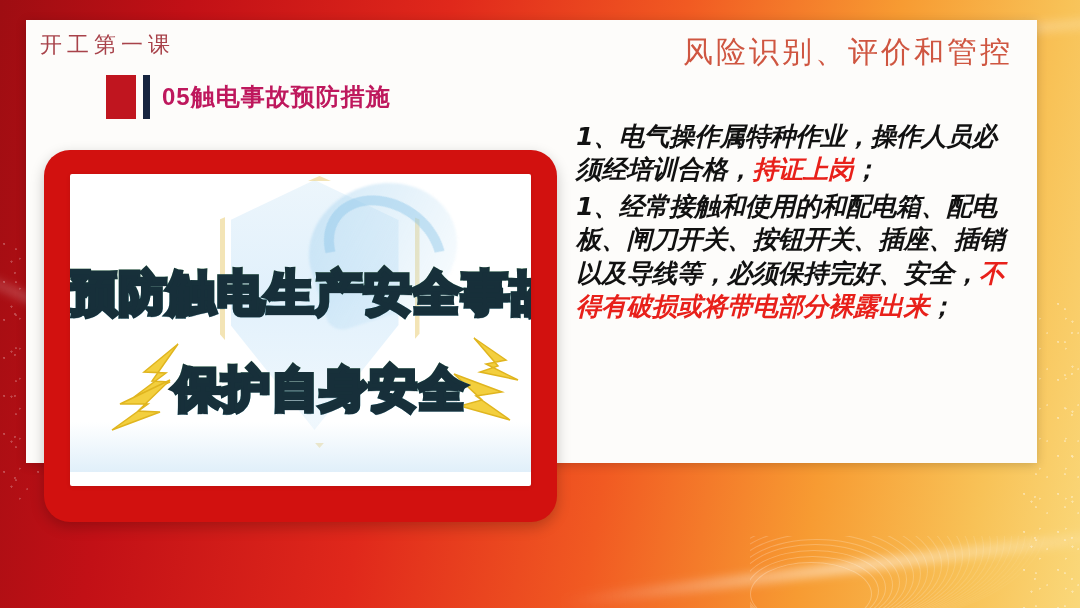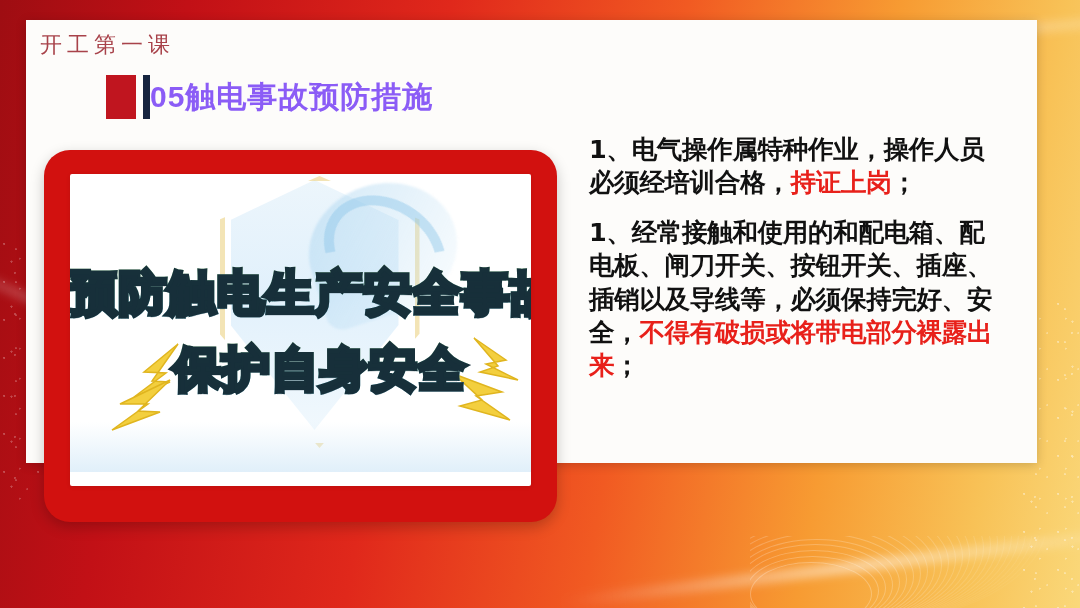--- a/index.html
+++ b/index.html
@@ -70,21 +70,21 @@
     position:absolute;right:24px;top:12px;
     font-family:"Liberation Serif","DejaVu Serif",serif;
     font-size:30px;color:#cf5641;letter-spacing:3px;white-space:nowrap;
   }
 
   
   #section-head{position:absolute;left:80px;top:54px;display:flex;align-items:center;height:46px;}
   #sq{width:30px;height:44px;background:#c0151f;flex:0 0 auto;}
   #bar{width:7px;height:44px;background:#16243f;margin-left:7px;flex:0 0 auto;}
   #section-label{
-    font-size:30px;font-weight:bold;color:#8b5cf6;letter-spacing:1px;
+    margin-left:12px;font-size:24px;font-weight:bold;color:#be185d;letter-spacing:1px;
     white-space:nowrap;line-height:44px;
   }
 
   
   #poster{
     position:absolute;left:18px;top:130px;width:513px;height:372px;
     background:#d2110f;border-radius:26px;
     box-shadow:0 5px 14px rgba(0,0,0,.22);
   }
   #poster-inner{
@@ -129,34 +129,34 @@
   }
   .poster-line .fill{
     background:linear-gradient(180deg,#b8eca2 0%,#95e0bf 40%,#7fd0e4 72%,#a9e3f4 100%);
     -webkit-background-clip:text;background-clip:text;color:transparent;
     -webkit-text-stroke:5px #17303a;
     paint-order:stroke fill;
     text-shadow:0 3px 0 rgba(23,48,58,.30);
     display:inline-block;
   }
   #p-line1{top:88px;font-size:47px;}
-  #p-line2{top:164px;font-size:47px;margin-left:40px;}
+  #p-line2{top:184px;font-size:47px;margin-left:40px;}
 
   
   .bolt{position:absolute;width:0;height:0;}
   .bolt svg{display:block;}
 
   
   #body-text{
     position:absolute;left:546px;top:96px;width:452px;
     font-size:25.5px;font-weight:bold;color:#111111;
     line-height:1.30;letter-spacing:-0.3px;
     font-family:"DejaVu Sans","Liberation Sans",sans-serif;
   }
-  #body-text p{margin:17px;}
+  #body-text p{margin:4px;font-style:italic;}
   #body-text p.loose{line-height:1.62;}
   .hl{color:#e8201a;}
 </style>
 </head>
 <body>
 
 <div id="slide">
 
   <div class="swoosh s1"></div>
   <div class="swoosh s2"></div>
@@ -188,20 +188,21 @@
       <i style="width: 351px; height: 182.52px; left: -84px; opacity: 0.3;"></i>
       <i style="width: 362px; height: 188.24px; left: -88px; opacity: 0.27;"></i>
       <i style="width: 373px; height: 193.96px; left: -92px; opacity: 0.23;"></i>
       <i style="width: 384px; height: 199.68px; left: -96px; opacity: 0.2;"></i>
       <i style="width: 395px; height: 205.4px; left: -100px; opacity: 0.17;"></i>
     </div>
 
   <div id="page">
 
     <div id="kicker">开工第一课</div>
+    <div id="deck-title">风险识别、评价和管控</div>
 
     <div id="section-head">
       <span id="sq"></span>
       <span id="bar"></span>
       <span id="section-label">05触电事故预防措施</span>
     </div>
 
     <div id="poster">
       <div id="poster-inner">
         <div class="shield"></div>

